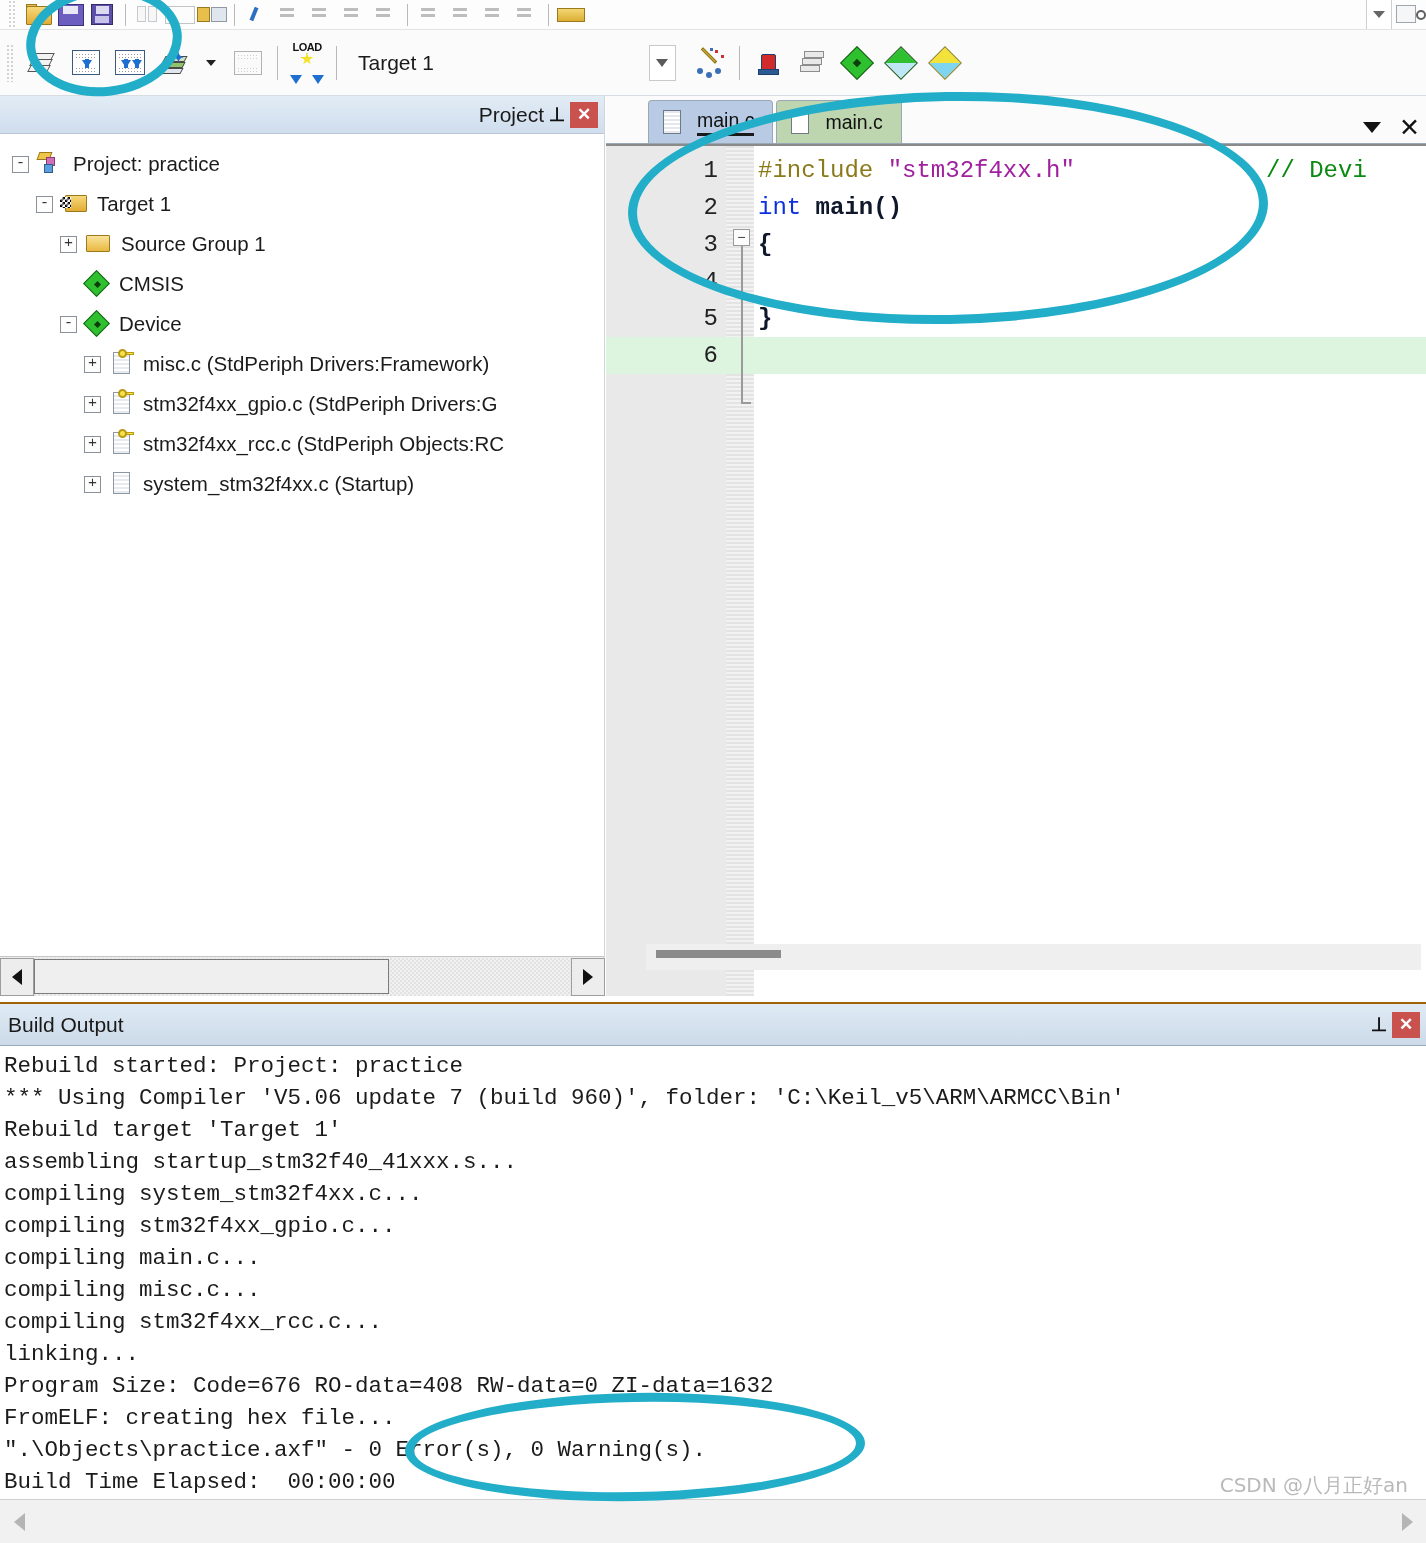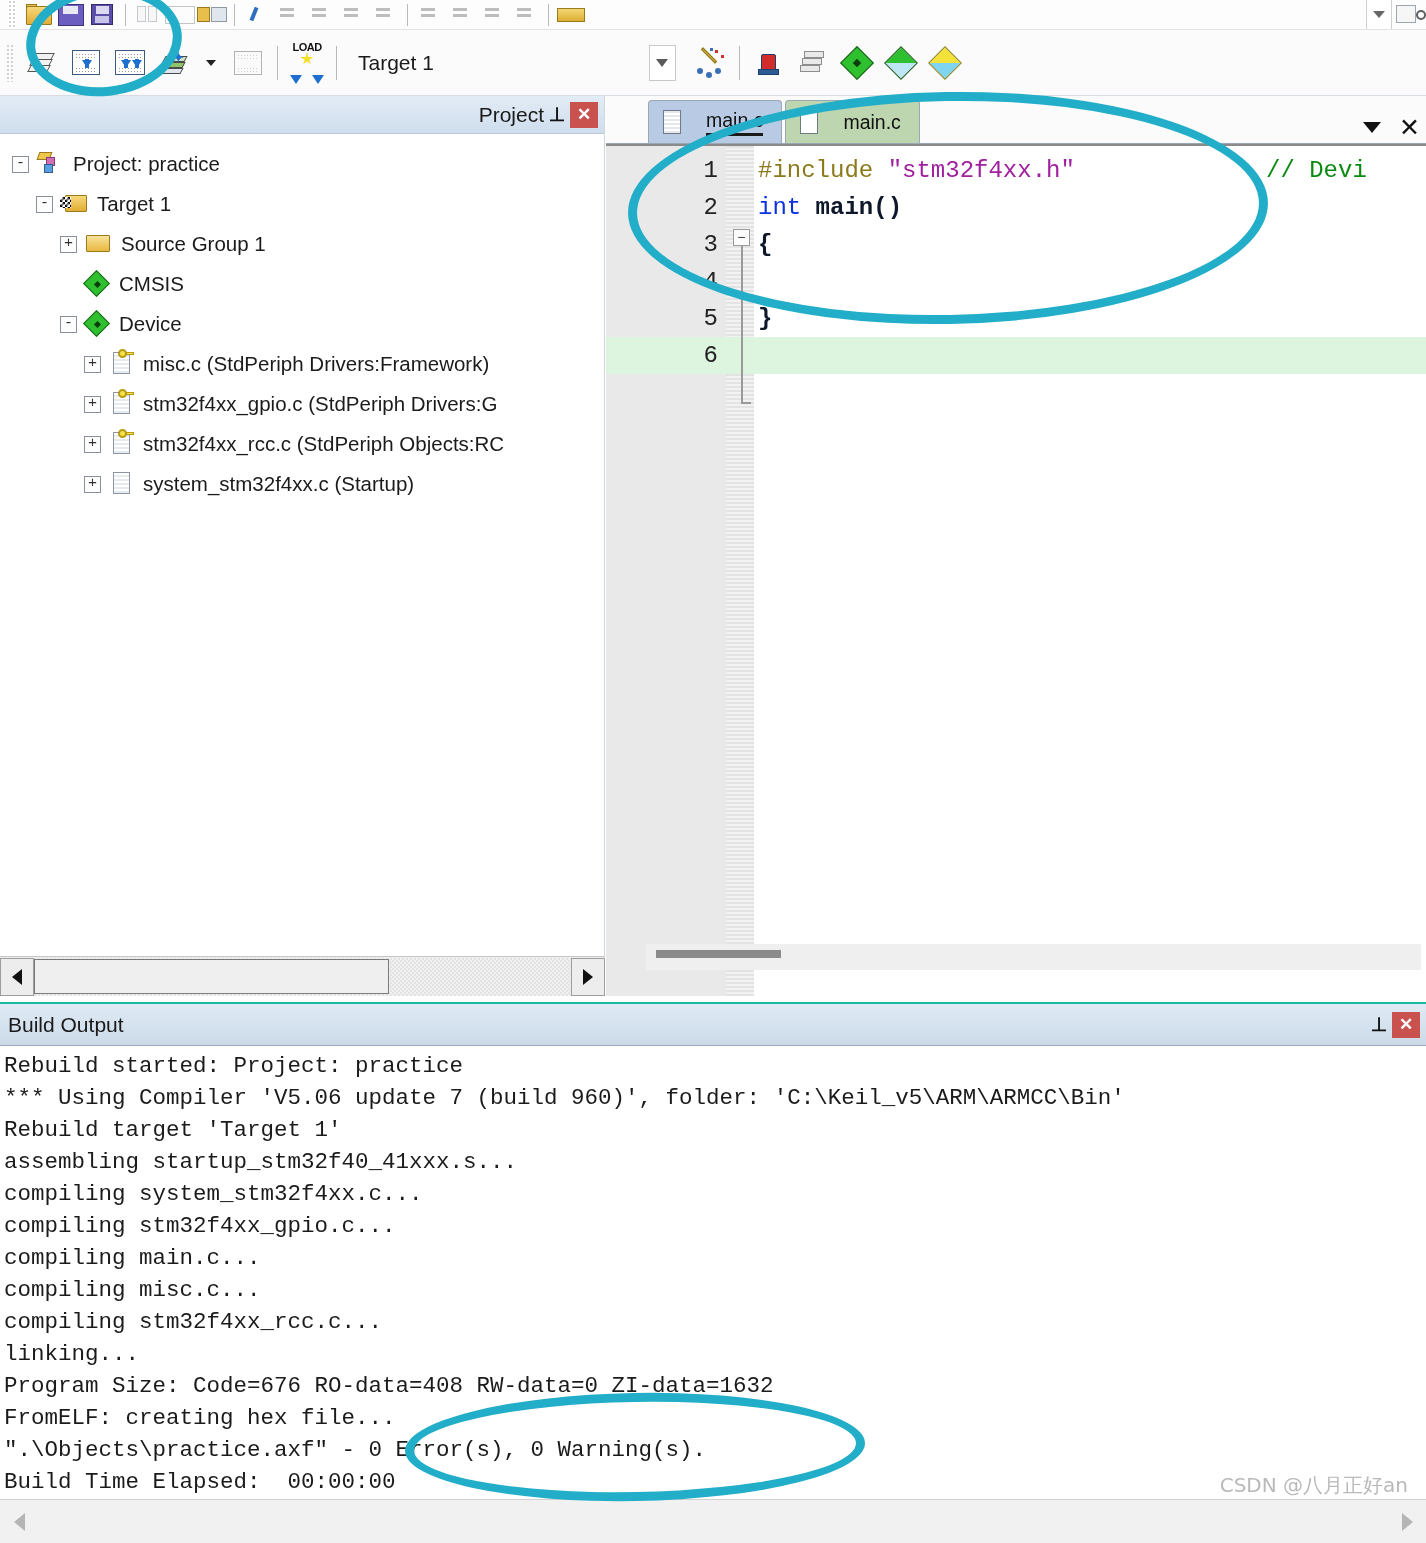--- a/index.html
+++ b/index.html
@@ -217,21 +217,21 @@
   .hs-arrow .ra{width:0;height:0;border-top:8px solid transparent;border-bottom:8px solid transparent;border-left:10px solid #111;}
   .hs-track{ flex:1; height:38px; background:
      repeating-conic-gradient(#f1f1f1 0% 25%, #e2e2e2 0% 50%) 0 0/4px 4px; position:relative;}
   .hs-thumb{ position:absolute; left:0; top:1px; width:355px; height:35px;
      background:#efefef; border:1px solid #7b7b7b; }
 
   
   .editor-panel { position:absolute; left:606px; top:96px; width:820px; height:900px; background:#fff; }
   .tabstrip { height:48px; background:#fbfbfb; display:flex; align-items:flex-end; padding-left:42px;
      position:relative; border-bottom:1px solid #9aa7b5; }
-  .tab { height:43px; display:flex; align-items:center; gap:22px; padding:0 18px 0 12px;
+  .tab { height:43px; display:flex; align-items:center; gap:13px; padding:0 18px 0 12px;
      border:1px solid #9aa7b5; border-bottom:none; border-radius:4px 4px 0 0; margin-right:3px;
      font-size:19.5px; color:#111; cursor:pointer; position:relative; }
   .tab.active { background:#b9cbe4; }
   .tab.orange { background:#f5c75e; }
   .tab.green  { background:#bdd6b0; }
   .tab .tname { position:relative; }
   .tab.active .tname { border-bottom:3px solid #1a1a1a; padding-bottom:1px; }
   .tab-ic { width:23px;height:27px;position:relative;flex:0 0 auto; }
   .tab-ic .pg{position:absolute;left:2px;top:1px;width:18px;height:24px;background:#fff;border:1.2px solid #6f7a87;}
   .tab-ic.hatch .pg{background:repeating-linear-gradient(0deg,#e4e8ee 0 2px,#fff 2px 4px);}
@@ -264,21 +264,21 @@
      display:flex;align-items:center;justify-content:center;color:#444;font-size:14px;line-height:10px;
      font-family:"Liberation Mono",monospace; cursor:pointer; }
   .fold-line { position:absolute; left:135px; width:1.6px; background:#9a9a9a; }
   .fold-foot { position:absolute; width:10px; height:1.6px; background:#9a9a9a; left:135px; }
 
   .ed-hscroll { position:absolute; left:40px; bottom:26px; width:775px; height:26px; background:#efefef; }
   .ed-hthumb { position:absolute; left:10px; top:6px; width:125px; height:8px; background:#8b8b8b; }
 
   
   .build-panel { position:absolute; left:0; top:1002px; width:1426px; height:541px; background:#fff;
-     border-top:2px solid #14b8a6; }
+     border-top:2px solid #a16207; }
   .bo-header { height:42px; background:linear-gradient(#dfeaf4,#ccdae9);
      display:flex; align-items:center; padding:0 6px 0 8px; border-bottom:1px solid #9aa9ba;}
   .bo-title { font-size:21px; color:#1a1a1a; flex:1; }
   .bo-body { position:absolute; left:0; top:42px; width:1426px; height:455px; background:#fff;
      font-family:"Liberation Mono", monospace; font-size:22.5px; line-height:32px; color:#1b1b1b;
      padding:4px 0 0 4px; overflow:hidden; white-space:pre; }
   .bo-scroll { position:absolute; left:0; bottom:0; width:1426px; height:44px; background:#f1f1f1;
      border-top:1px solid #d0d0d0; display:flex; align-items:center; justify-content:space-between;}
   .bo-arrow { width:38px;height:42px;display:flex;align-items:center;justify-content:center;}
   .bo-arrow .la{width:0;height:0;border-top:9px solid transparent;border-bottom:9px solid transparent;border-right:11px solid #b5b5b5;}

